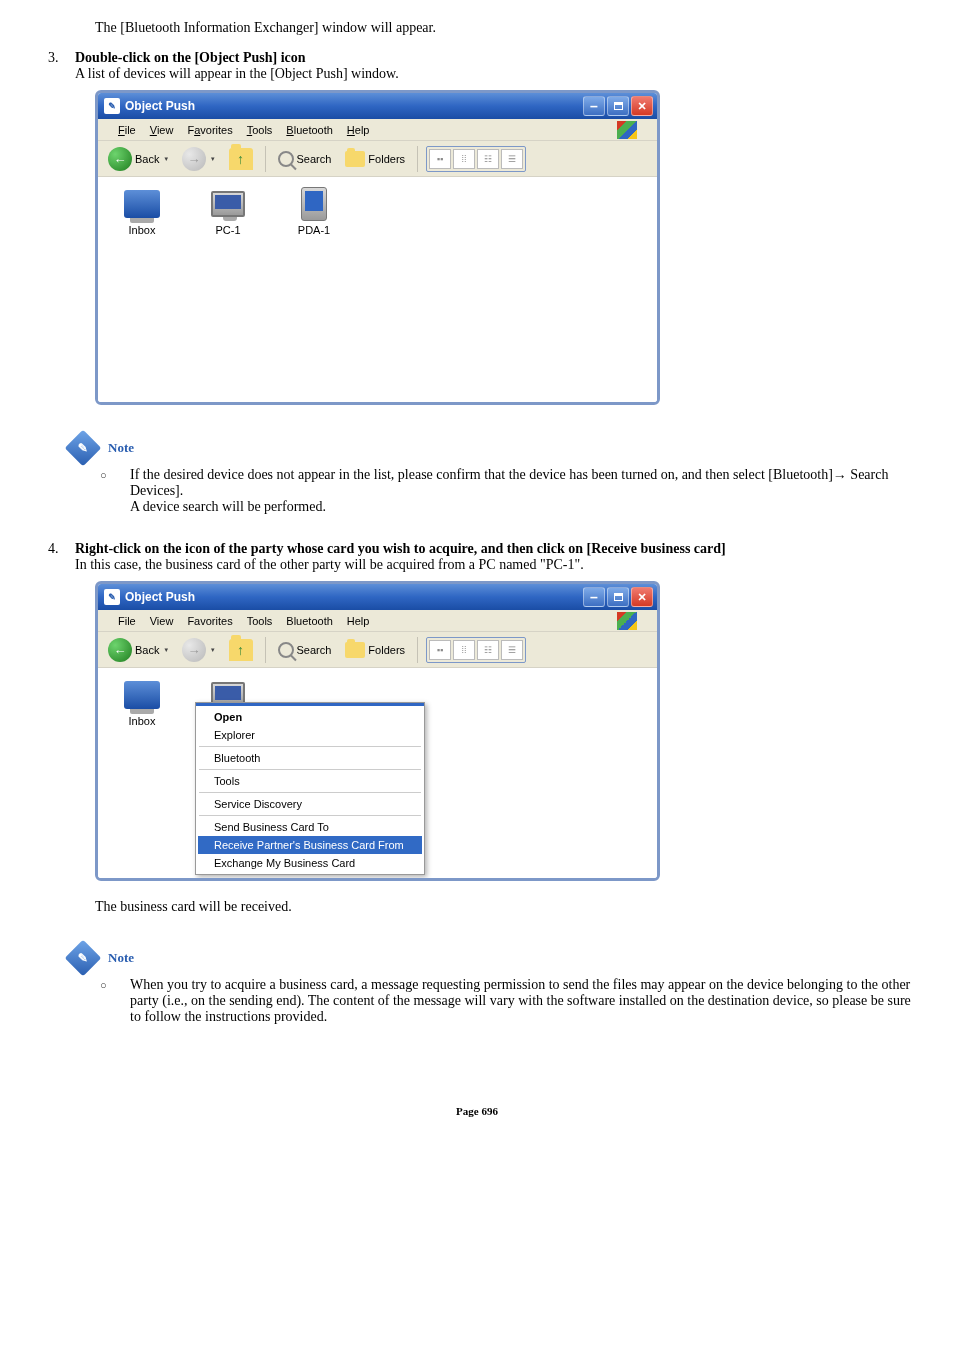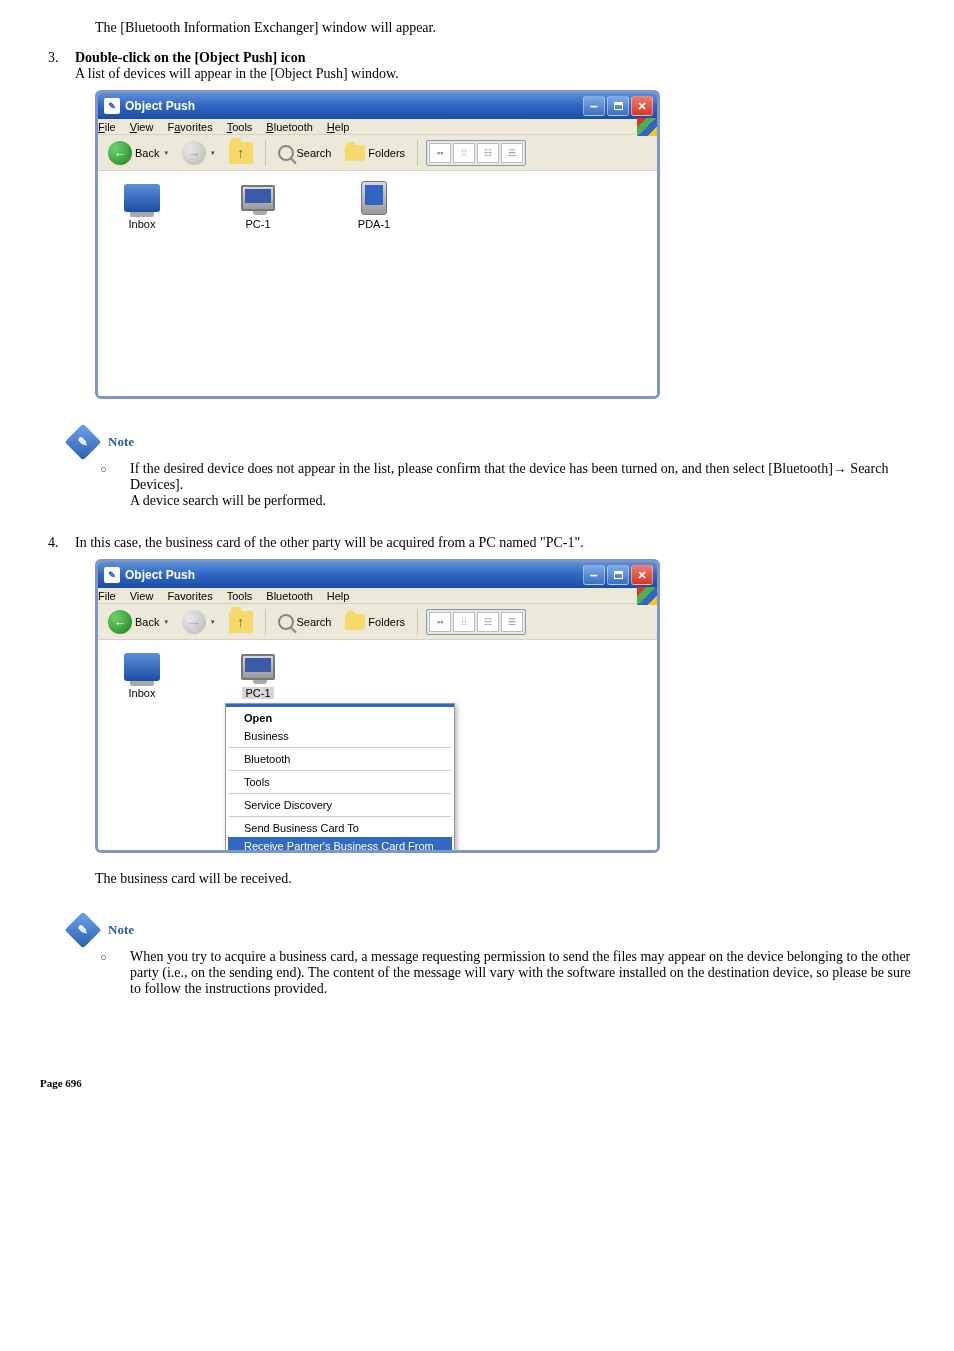--- a/index.html
+++ b/index.html
@@ -45,26 +45,26 @@
     width: 22px; height: 20px; border-radius: 3px; margin-left: 2px;
     display: flex; align-items: center; justify-content: center;
     font-family: Arial, sans-serif; color: #fff;
     border: 1px solid rgba(255,255,255,0.4);
   }
   .titlebar .wbtn.min { background: linear-gradient(180deg,#7eaae8,#3d6fc2); font-size: 14px; }
   .titlebar .wbtn.max { background: linear-gradient(180deg,#7eaae8,#3d6fc2); }
   .titlebar .wbtn.close { background: linear-gradient(180deg,#f07a6f,#d43a25); font-size: 11px; font-weight: bold; }
   .maxglyph { width: 9px; height: 8px; border: 1px solid #fff; border-top: 3px solid #fff; }
   .menubar {
-    height: 16px;
+    height: 22px;
     background: #ece9d8;
     border-bottom: 1px solid #d6d3c6;
     display: flex;
     align-items: center;
-    padding: 0 0;
+    padding: 0 20px;
     font-family: Tahoma, Arial, sans-serif;
     font-size: 11px;
     color: #000;
   }
   .menubar .mitem { margin-right: 14px; cursor: default; }
   .menubar .mitem .ul { text-decoration: underline; }
   .menubar .flag {
     margin-left: auto;
     width: 20px; height: 18px;
     background: linear-gradient(135deg,#d43a25 0 25%,#4caf50 25% 50%,#2f66c3 50% 75%,#f5c518 75% 100%);
@@ -100,21 +100,21 @@
   .toolbar .fldicon { width: 20px; height: 16px; background: #f7d86b; border-radius: 2px; position: relative; }
   .toolbar .fldicon::before { content: ""; position: absolute; top: -3px; left: 2px; width: 8px; height: 3px; background: #f7d86b; border-radius: 2px 2px 0 0; }
   .toolbar .viewbtns { display: flex; gap: 2px; border: 1px solid #7d98c8; padding: 2px; border-radius: 2px; }
   .toolbar .vb { width: 22px; height: 20px; background: #fff; border: 1px solid #bbb; display: flex; align-items: center; justify-content: center; font-size: 9px; color: #888; }
   .toolbar .dd { font-size: 7px; color: #444; margin-left: 2px; }
   .content {
     min-height: 225px;
     background: #fff;
     padding: 10px 14px;
     display: flex;
-    gap: 56px;
+    gap: 26px;
     align-items: flex-start;
     font-family: Tahoma, Arial, sans-serif;
     font-size: 11px;
   }
   .content2 { min-height: 210px; }
   .device { display: flex; flex-direction: column; align-items: center; width: 60px; }
   .device .devicon { width: 38px; height: 34px; margin-bottom: 3px; display: flex; align-items: center; justify-content: center; }
   .device .lbl { text-align: center; }
   .device .lbl.selected { background: #d6d6d6; padding: 0 3px; }
   .trayicon {
@@ -137,21 +137,21 @@
     width: 26px; height: 34px;
     background: linear-gradient(180deg,#d8d8d8,#9a9a9a);
     border: 1px solid #777;
     border-radius: 3px;
     position: relative;
   }
   .pda::before { content: ""; position: absolute; top: 3px; left: 3px; right: 3px; height: 20px; background: #2f66c3; }
   .ctxmenu-wrap { position: relative; }
   .ctxmenu {
     position: absolute;
-    top: 53px; left: -3px;
+    top: 24px; left: -3px;
     width: 230px;
     background: #fff;
     border: 1px solid #999;
     box-shadow: 2px 2px 5px rgba(0,0,0,0.3);
     font-family: Tahoma, Arial, sans-serif;
     font-size: 11px;
     padding: 2px;
   }
   .ctxmenu .citem { padding: 3px 16px; cursor: default; }
   .ctxmenu .citem.bold { font-weight: bold; }
@@ -166,21 +166,21 @@
     transform: rotate(45deg);
     border-radius: 3px;
     display: flex; align-items: center; justify-content: center;
     margin-right: 12px;
   }
   .note-icon-inner { transform: rotate(-45deg); color: #fff; font-weight: bold; font-size: 12px; }
   .note-label { color: #2a5eb0; font-weight: bold; font-size: 13px; }
   .circ-item { display: flex; margin-left: 60px; margin-top: 4px; }
   .circ-item .circ { width: 30px; flex-shrink: 0; font-size: 11px; color: #333; padding-top: 2px; }
   .circ-item .ctxt { flex: 1; }
-  .pagenum { text-align: left; font-size: 11px; margin-top: 80px; margin-right: 0; }
+  .pagenum { text-align: center; font-size: 11px; margin-top: 80px; margin-right: 0; }
   .pagenum b { font-weight: bold; }
 </style>
 </head>
 <body>
 
 <div class="indent1 para">The [Bluetooth Information Exchanger] window will appear.</div>
 
 <div class="num-item">
   <div class="num">3.</div>
   <div class="txt">
@@ -273,20 +273,21 @@
   <div class="circ">○</div>
   <div class="ctxt">
     <div>If the desired device does not appear in the list, please confirm that the device has been turned on, and then select [Bluetooth]→ Search Devices].</div>
     <div>A device search will be performed.</div>
   </div>
 </div>
 
 <div class="num-item" style="margin-top:26px;">
   <div class="num">4.</div>
   <div class="txt">
+    <div class="bold">Right-click on the icon of the party whose card you wish to acquire, and then click on [Receive business card]</div>
     <div>In this case, the business card of the other party will be acquired from a PC named "PC-1".</div>
   </div>
 </div>
 
 <div class="window">
   <div class="titlebar">
     <div class="ticon">✎</div>
     <span>Object Push</span>
     <div class="spacer"></div>
     <div class="wbtn min">–</div>
@@ -344,21 +345,21 @@
       <div class="lbl">Inbox</div>
     </div>
     <div class="device ctxmenu-wrap">
       <div class="devicon">
           <div class="monitor"></div>
         </div>
       <div class="lbl selected">PC-1</div>
       <div class="ctxmenu">
         <div class="topstrip"></div>
         <div class="citem bold">Open</div>
-        <div class="citem">Business</div>
+        <div class="citem">Explorer</div>
         <div class="cdiv"></div>
         <div class="citem">Bluetooth</div>
         <div class="cdiv"></div>
         <div class="citem">Tools</div>
         <div class="cdiv"></div>
         <div class="citem">Service Discovery</div>
         <div class="cdiv"></div>
         <div class="citem">Send Business Card To</div>
         <div class="citem highlight">Receive Partner's Business Card From</div>
         <div class="citem">Exchange My Business Card</div>

